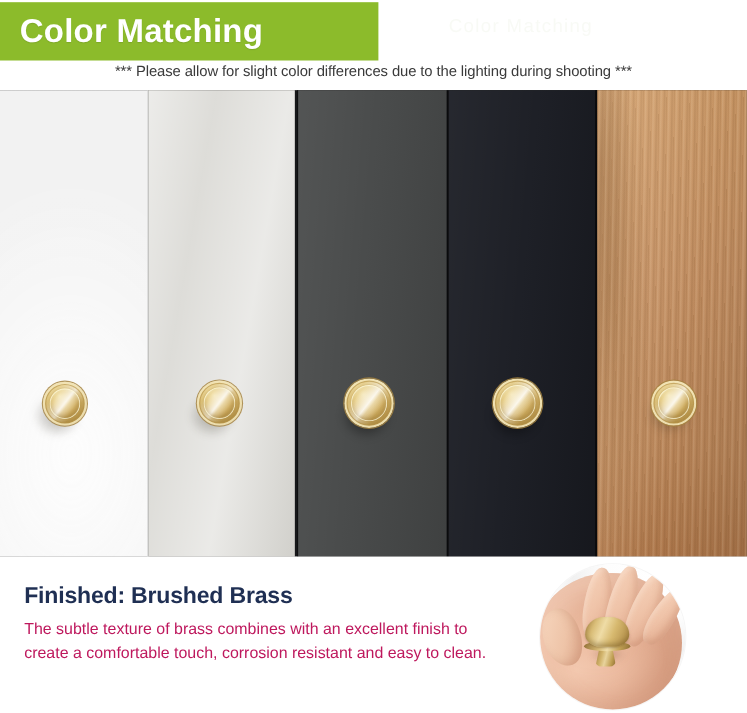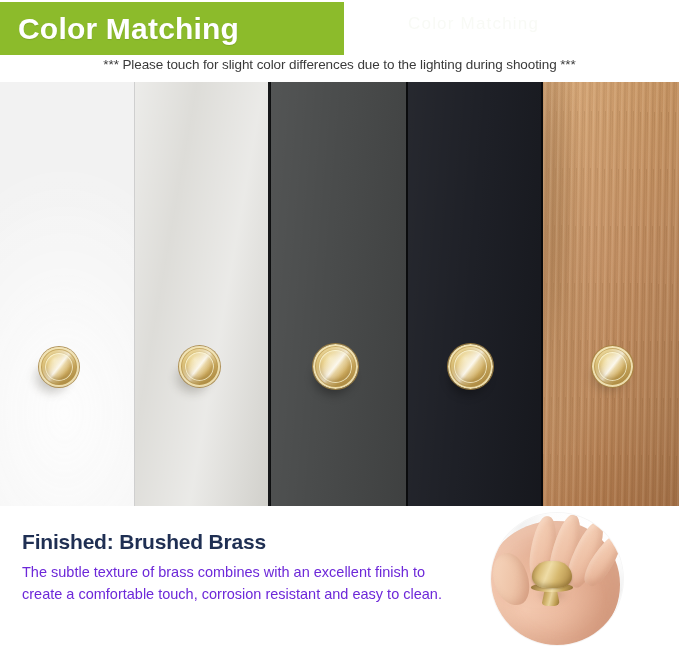--- a/index.html
+++ b/index.html
@@ -156,21 +156,21 @@
   .bottom { position: absolute; left: 0; top: 506px; width: 679px; height: 142px; background: #ffffff; }
   .finish-title {
     position: absolute; left: 22px; top: 24px;
     font-size: 21px; font-weight: bold; color: #1f2f53;
     letter-spacing: -0.2px;
     text-align: center;
   }
   .finish-body {
     position: absolute; left: 22px; top: 56px;
     width: 420px;
-    font-size: 14.5px; line-height: 21.5px; color: #6d28d9;
+    font-size: 14.5px; line-height: 21.5px; color: #be185d;
   }
   .hand-photo {
     position: absolute; left: 491px; top: 513px;
     width: 132px; height: 132px;
     border-radius: 50%;
     overflow: hidden;
     z-index: 4;
     background:
       radial-gradient(120% 120% at 78% 8%, #ffffff 0%, #fdfdfd 28%, #f1f1f1 46%, #ffffff 60%),
       linear-gradient(180deg,#fff 0%, #fafafa 100%);
@@ -242,21 +242,21 @@
 <div id="page">
 
   <div class="header">
 
     <div class="banner" style="background-color: rgb(140, 187, 43);">
       <div class="banner-title">Color Matching</div>
     </div>
 
     <div class="ghost-text">Color Matching</div>
 
-    <div class="disclaimer">*** Please touch for slight color differences due to the lighting during shooting ***</div>
+    <div class="disclaimer">*** Please allow for slight color differences due to the lighting during shooting ***</div>
   </div>
 
   <div class="strip">
 
     <div class="panel p1" style="background-color: rgb(253, 253, 253);">
       <div class="knob-shadow" style="left:30px;top:276px;width:44px;height:40px;"></div>
       <div class="knob" style="left:39px;top:265px;width:40px;height:40px;">
         <div class="face"></div>
       </div>
     </div>

